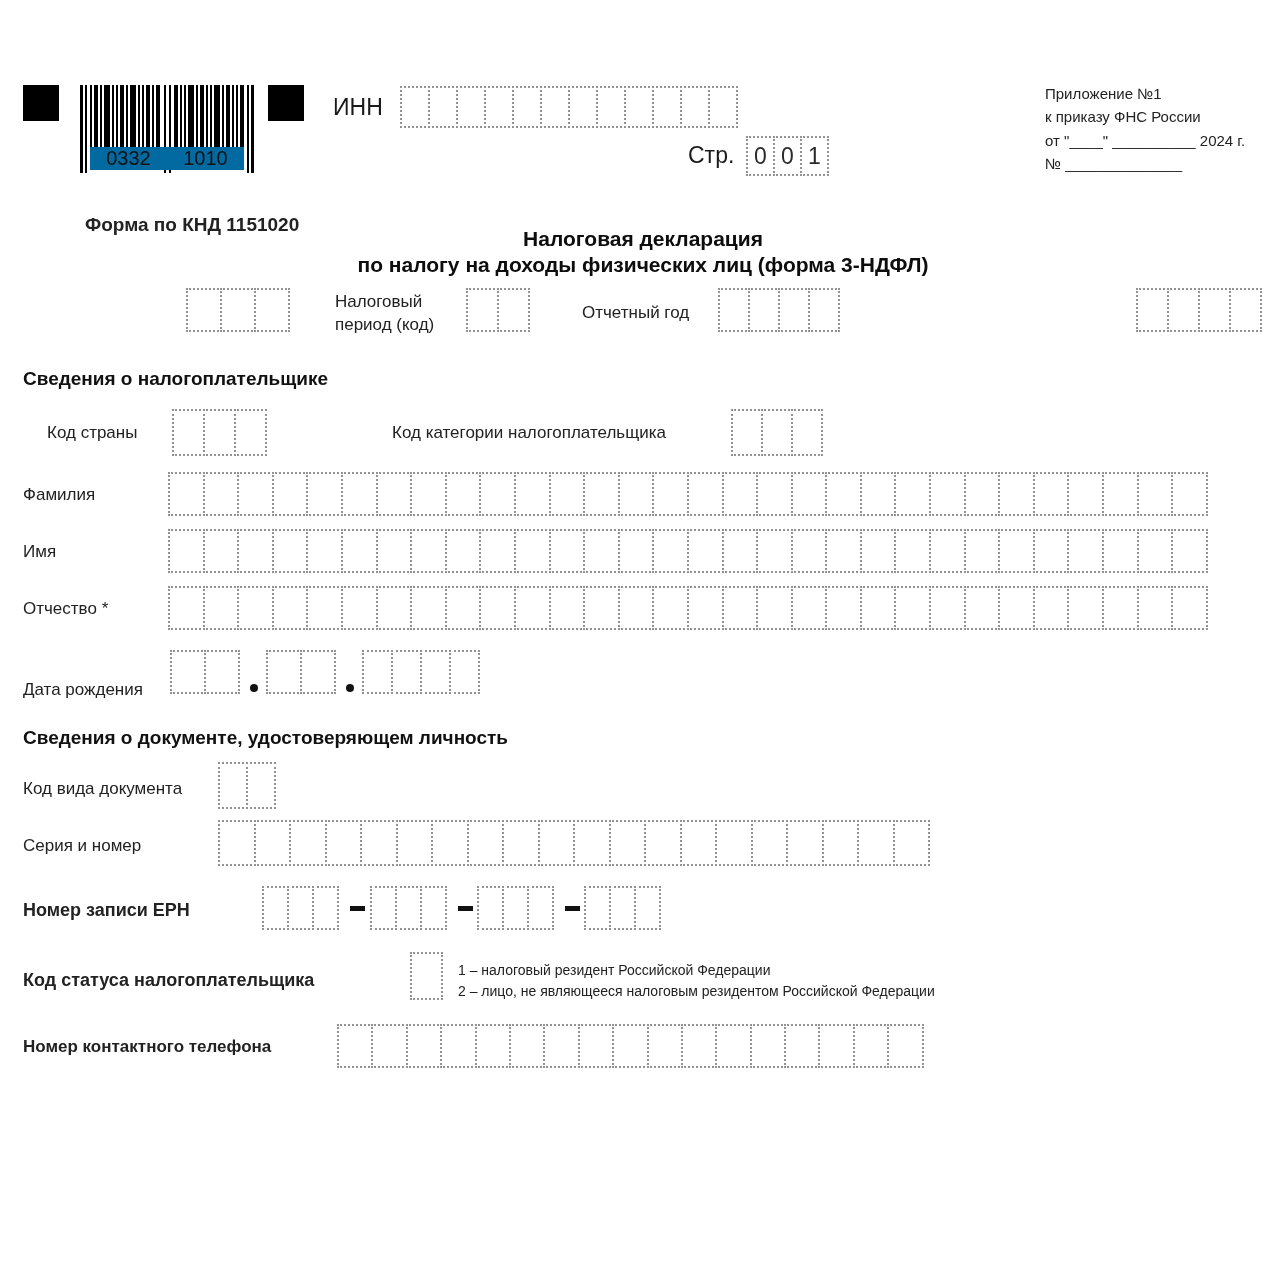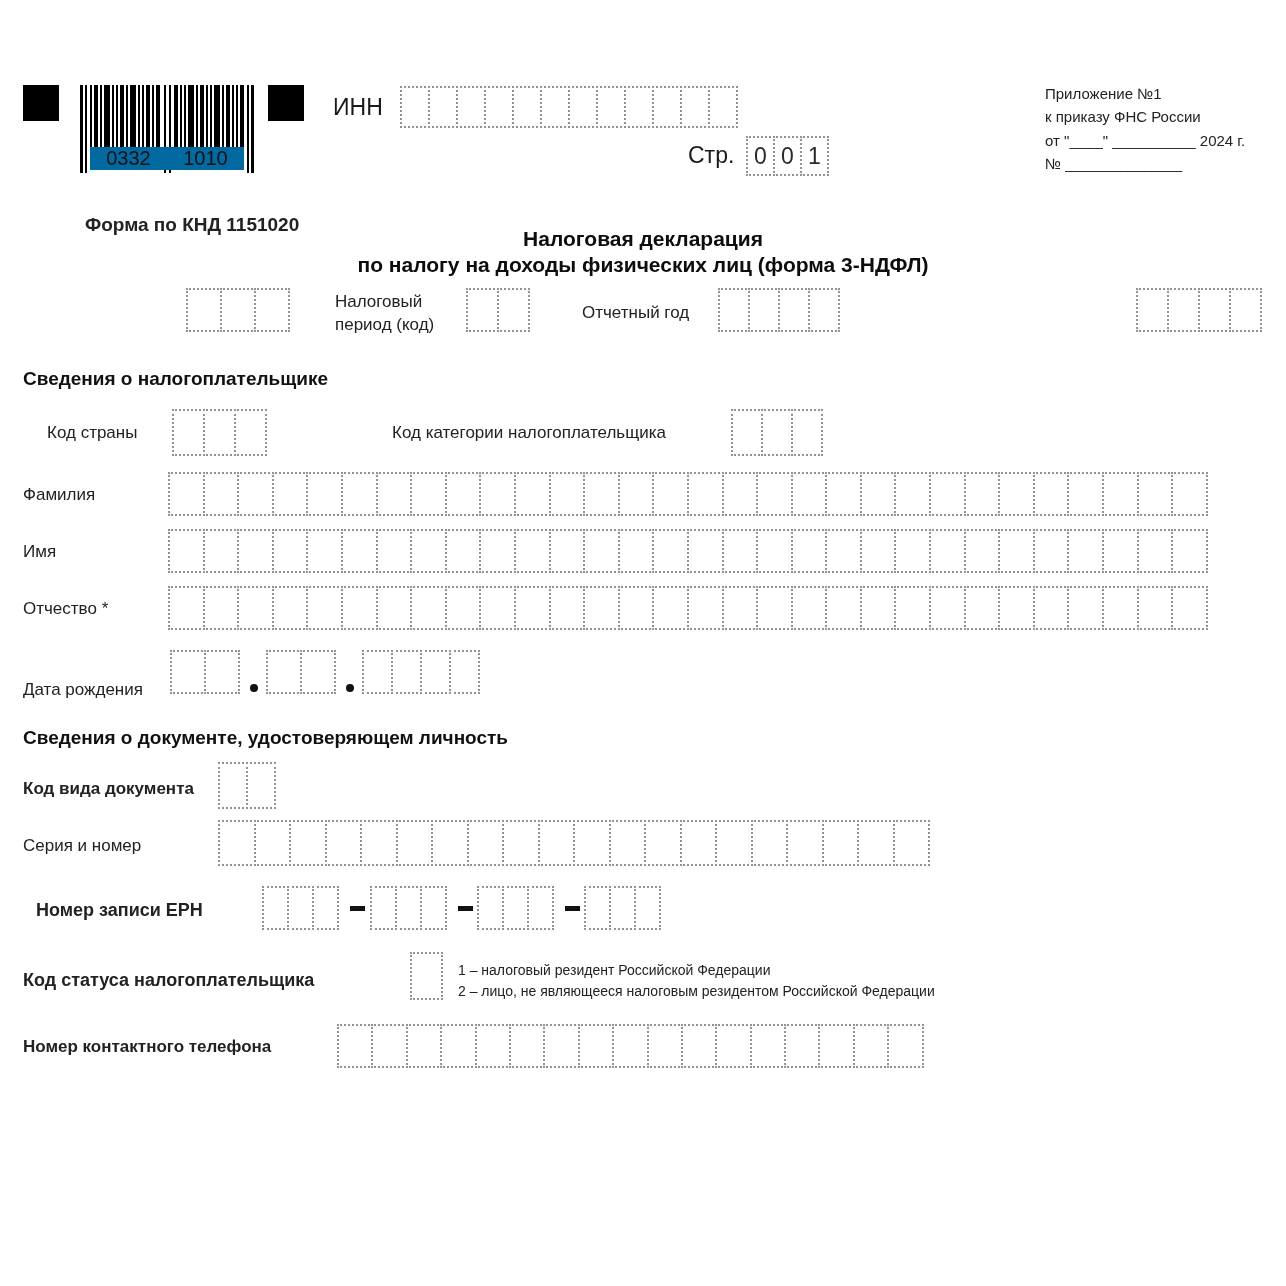--- a/index.html
+++ b/index.html
@@ -274,21 +274,21 @@
   <div class="abs dot-sep" style="left:346px;top:684px;"></div>
   <div class="abs cells" style="left:362px;top:650px;--cw:31px;--ch:44px;">
       <span class="cell"></span>
       <span class="cell"></span>
       <span class="cell"></span>
       <span class="cell"></span>
     </div>
 
   <div class="abs sec" style="left:23px;top:727px;">Сведения о документе, удостоверяющем личность</div>
 
-  <div class="abs lbl" style="left:23px;top:778px;font-weight:bold;">Код вида документа</div>
+  <div class="abs lbl" style="left:23px;top:778px;">Код вида документа</div>
   <div class="abs cells" style="left:218px;top:762px;--cw:30px;--ch:47px;">
       <span class="cell"></span>
       <span class="cell"></span>
     </div>
 
   <div class="abs lbl" style="left:23px;top:835px;">Серия и номер</div>
   <div class="abs cells" style="left:218px;top:820px;--cw:37.5px;--ch:46px;">
       <span class="cell"></span>
       <span class="cell"></span>
       <span class="cell"></span>
@@ -304,21 +304,21 @@
       <span class="cell"></span>
       <span class="cell"></span>
       <span class="cell"></span>
       <span class="cell"></span>
       <span class="cell"></span>
       <span class="cell"></span>
       <span class="cell"></span>
       <span class="cell"></span>
     </div>
 
-  <div class="abs lbl lbl-b" style="left:23px;top:898px;font-size:18px;margin-left:13px;">Номер записи ЕРН</div>
+  <div class="abs lbl lbl-b" style="left:23px;top:898px;font-size:18px;">Номер записи ЕРН</div>
   <div class="abs cells" style="left:262px;top:886px;--cw:27px;--ch:44px;">
       <span class="cell"></span>
       <span class="cell"></span>
       <span class="cell"></span>
     </div>
   <div class="abs dash-sep" style="left:350px;top:906px;"></div>
   <div class="abs cells" style="left:370px;top:886px;--cw:27px;--ch:44px;">
       <span class="cell"></span>
       <span class="cell"></span>
       <span class="cell"></span>

